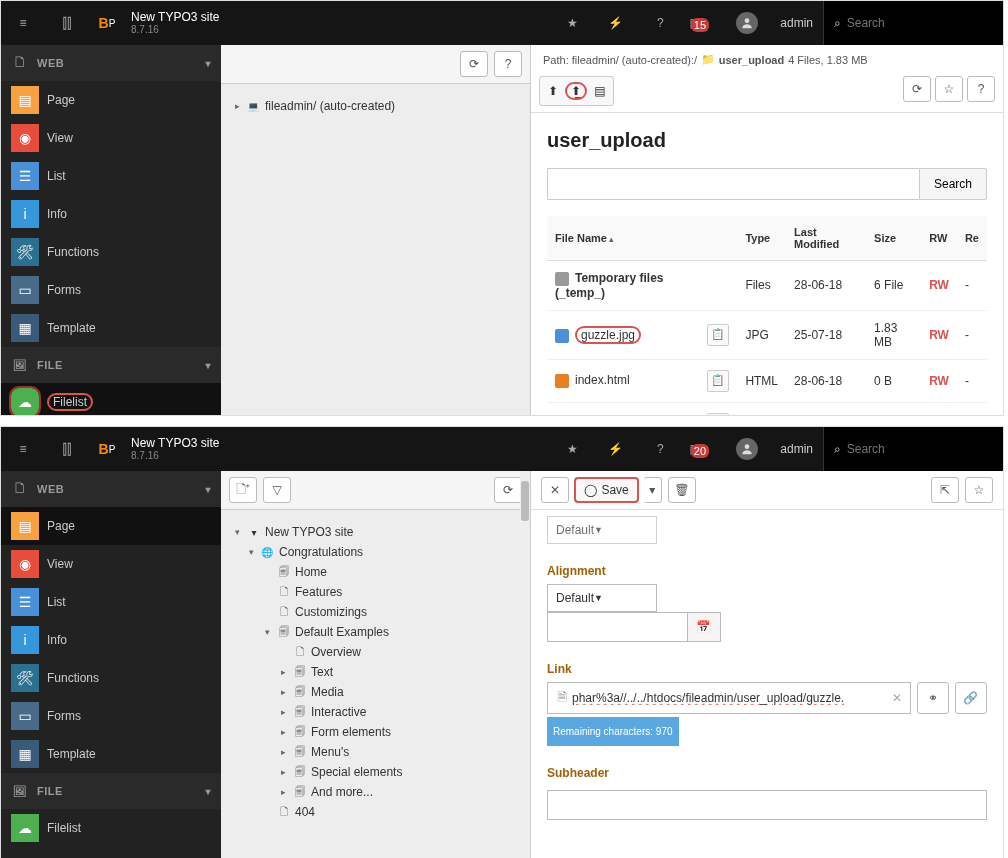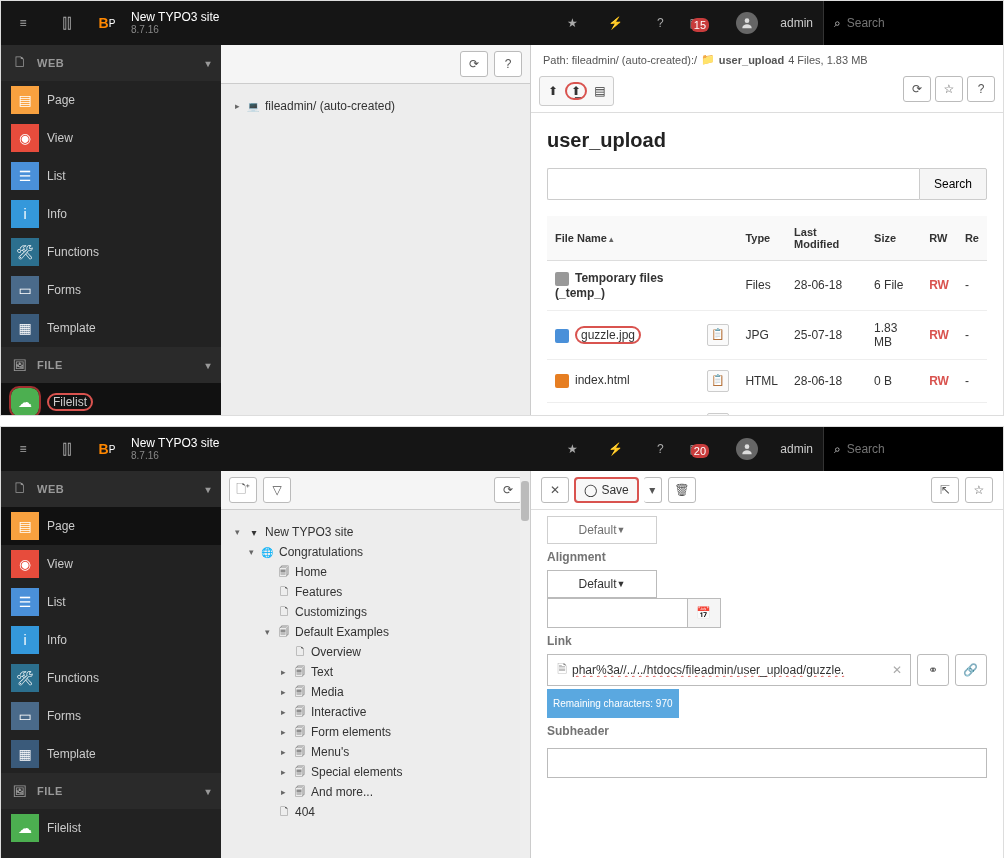--- a/index.html
+++ b/index.html
@@ -63,22 +63,22 @@
 table.filelist td { padding: 10px 8px; border-bottom: 1px solid #eee; }
 .file-ic { width:14px; height:14px; display:inline-block; margin-right:6px; vertical-align:middle; border-radius:2px;}
 .ic-folder { background:#999; }
 .ic-jpg { background:#4a90d9; }
 .ic-html { background:#e67e22; }
 .rw-red { color: #d9534f; font-weight: bold; }
 .clip-btn { width:22px; height:22px; border:1px solid #ccc; border-radius:2px; display:inline-flex; align-items:center; justify-content:center; font-size:11px; background:#fafafa; cursor:pointer;}
 .highlight-red { border: 2px solid #d9534f; border-radius: 10px; padding: 0px 4px; display:inline-block;}
 .highlight-red-btn { outline: 2px solid #d9534f; outline-offset:-1px; border-radius: 10px;}
 
-.form-label { font-weight: bold; font-size: 12px; margin: 6px 0 6px; display:block; color:#737373;}
-.select-like { display:inline-flex; align-items:center; border:1px solid #bbb; padding:6px 8px; font-size:12px; background:#fff; min-width:110px; justify-content:center;}
+.form-label { font-weight: bold; font-size: 12px; margin: 20px 0 6px; display:block; color:#a16207;}
+.select-like { display:inline-flex; align-items:center; border:1px solid #bbb; padding:6px 8px; font-size:12px; background:#fff; min-width:110px; justify-content:flex-start;}
 .link-row { display:flex; align-items:center; gap:6px;}
 .link-input-wrap { flex:1; display:flex; align-items:center; border:1px solid #bbb; background:#fff; padding:0 4px; height:32px;}
 .link-input-wrap .link-ic { width:20px; text-align:center; color:#888;}
 .link-input-wrap input { flex:1; border:none; outline:none; font-size:12px; color:#333; text-decoration: underline wavy #d9534f; text-decoration-thickness:1px;}
 .link-input-wrap .clear { color:#aaa; cursor:pointer; padding:0 4px;}
 .remaining { background:#5aa8e0; color:#fff; font-size:10px; padding:9px 6px; display:inline-block; margin-top:3px;}
 .sub-input { width:100%; border:1px solid #bbb; padding:7px; font-size:12px; margin-top:4px;}
 .date-row { display:flex; gap:0;}
 .date-row input { border:1px solid #bbb; border-right:none; padding:7px; width:140px; font-size:12px;}
 .date-row .cal { border:1px solid #bbb; width:34px; display:flex; align-items:center; justify-content:center; background:#f5f5f5; cursor:pointer;}

